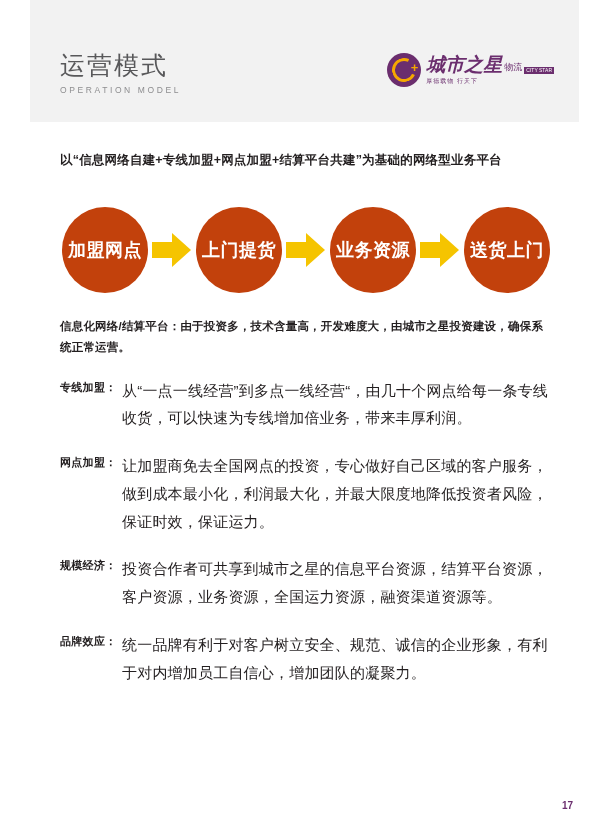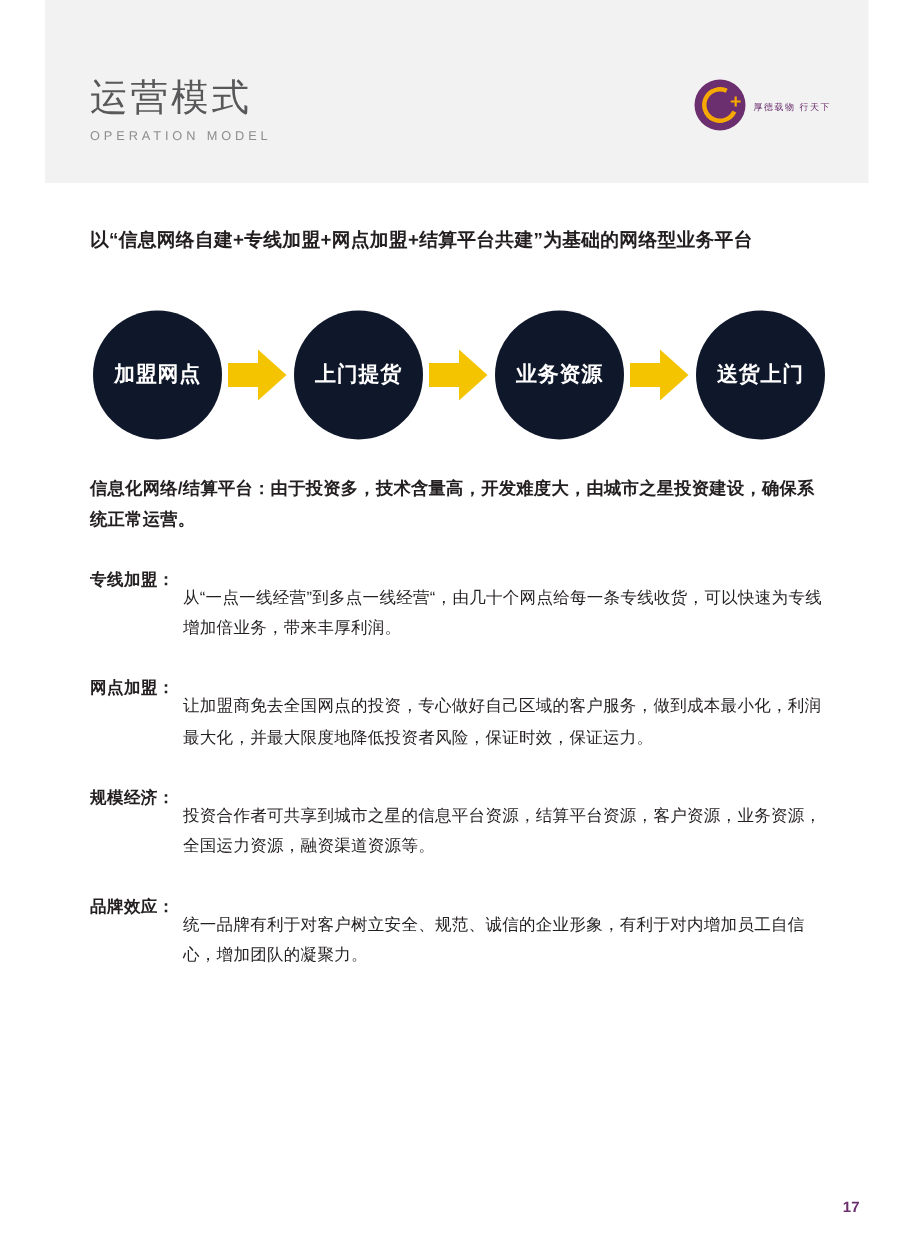--- a/index.html
+++ b/index.html
@@ -156,26 +156,26 @@
     top: 200px;
     width: 490px;
     height: 100px;
     display: flex;
     align-items: center;
   }
   .bubble {
     width: 86px;
     height: 86px;
     border-radius: 50%;
-    background: #0f172a;
+    background: #c2410c;
     color: #ffffff;
     display: flex;
     align-items: center;
     justify-content: center;
-    font-size: 14px;
+    font-size: 18px;
     font-weight: bold;
     letter-spacing: 0.5px;
     flex: 0 0 auto;
   }
   .arrow {
     flex: 0 0 auto;
     width: 40px;
     height: 34px;
     position: relative;
     margin: 0 4px;
@@ -218,25 +218,24 @@
     flex: 0 0 auto;
     width: 62px;
     font-size: 11px;
     color: #231f20;
     font-weight: bold;
     line-height: 1.85;
     letter-spacing: 0.3px;
   }
   .item-text {
     flex: 1 1 auto;
-    font-size: 11px;
+    font-size: 15px;
     color: #231f20;
     line-height: 1.85;
     letter-spacing: 0.2px;
-    margin-top: 12px;
   }
 
   .page-number {
     position: absolute;
     right: 36px;
     bottom: 16px;
     font-size: 10px;
     color: #6b2e6e;
     font-weight: bold;
   }
@@ -255,20 +254,25 @@
     <div class="title-cn">运营模式</div>
     <div class="title-en">OPERATION MODEL</div>
   </div>
 
   <div class="logo">
     <div class="logo-mark">
       <div class="c-shape"></div>
       <div class="plus">+</div>
     </div>
     <div class="logo-text">
+      <div class="logo-main">
+        <span class="logo-cn">城市之星</span>
+        <span class="logo-sub">物流</span>
+        <span class="logo-badge">CITY STAR</span>
+      </div>
       <div class="logo-slogan">厚德载物 行天下</div>
     </div>
   </div>
 
   <div class="headline">以“信息网络自建+专线加盟+网点加盟+结算平台共建”为基础的网络型业务平台</div>
 
   <div class="flow">
     <div class="bubble">加盟网点</div>
     <div class="arrow">
       <div class="tail"></div>

